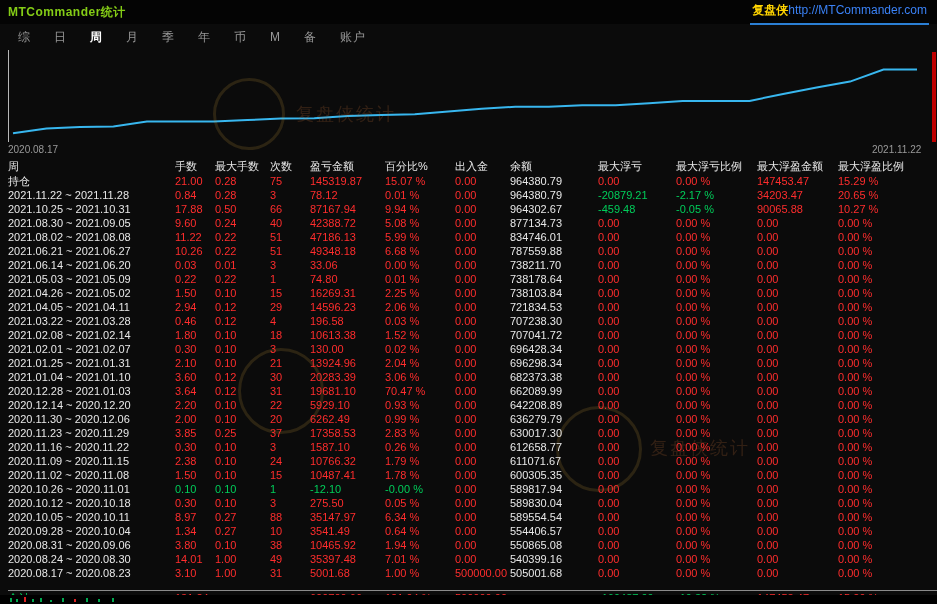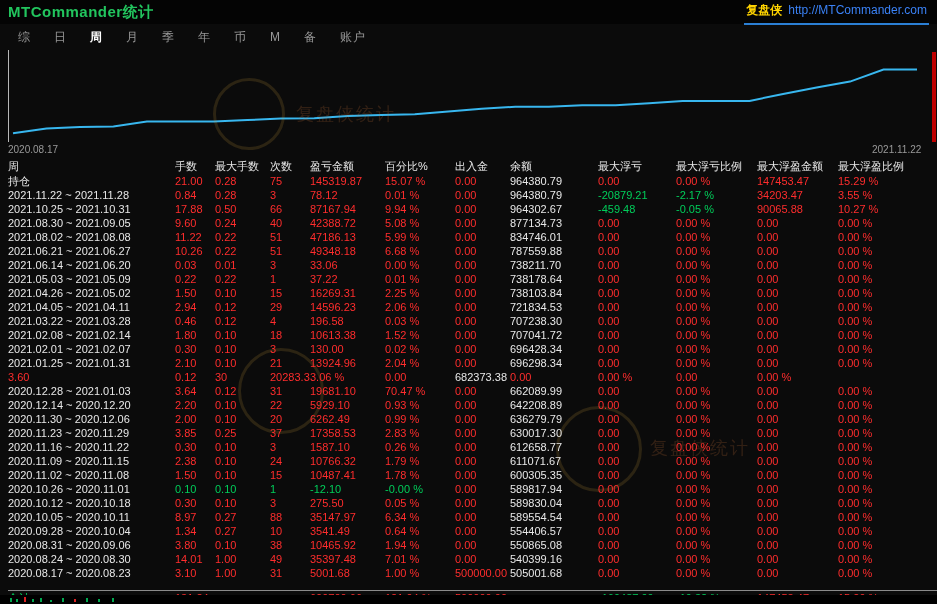--- a/index.html
+++ b/index.html
@@ -2,22 +2,22 @@
 <html><head>
 <meta charset="utf-8">
 <style>
   *{margin:0;padding:0;box-sizing:border-box}
   html,body{background:#000}
   body{width:937px;height:604px;font-family:"Liberation Sans","DejaVu Sans",sans-serif;overflow:hidden}
   .app{position:relative;width:937px;height:604px;background:#0b0b0b;font-size:11px;color:#ddd}
 
   
   .titlebar{position:absolute;top:0;left:0;right:0;height:24px;display:flex;justify-content:space-between;align-items:center;padding:0 8px;background:#040404}
-  .app-title{color:#22c55e;font-size:15px;font-weight:bold;letter-spacing:.5px}
-  .brand-wrap{display:flex;gap:6px;align-items:center;border-bottom:2px solid #2b7fd4;padding:2px 2px 4px 2px}
+  .app-title{color:#84cc16;font-size:12px;font-weight:bold;letter-spacing:.5px}
+  .brand-wrap{display:flex;align-items:center;border-bottom:2px solid #2b7fd4;padding:2px 2px 4px 2px}
   .brand-name{color:#ffd400;font-size:12px;font-weight:bold}
   .brand-url{color:#3b82f6;font-size:12px}
 
   
   .menubar{position:absolute;top:26px;left:0;right:0;height:22px;display:flex;align-items:center;padding-left:18px}
   .menu-item{color:#989898;font-size:12px;margin-right:23px;letter-spacing:1px;cursor:default}
   .menu-item.sel{color:#ffffff;font-weight:bold}
 
   
   .chart-panel{position:absolute;top:50px;left:8px;width:921px;height:92px;border-left:1px solid #b8b8b8}
@@ -124,21 +124,21 @@
           <span class="c-r">0.84</span>
           <span class="c-r">0.28</span>
           <span class="c-r">3</span>
           <span class="c-r">78.12</span>
           <span class="c-r">0.01 %</span>
           <span class="c-r">0.00</span>
           <span class="c-w">964380.79</span>
           <span class="c-g">-20879.21</span>
           <span class="c-g">-2.17 %</span>
           <span class="c-r">34203.47</span>
-          <span class="c-r">3.55 %</span>
+          <span class="c-r">20.65 %</span>
         </div>
         <div class="row">
           <span class="c-w">2021.10.25 ~ 2021.10.31</span>
           <span class="c-r">17.88</span>
           <span class="c-r">0.50</span>
           <span class="c-r">66</span>
           <span class="c-r">87167.94</span>
           <span class="c-r">9.94 %</span>
           <span class="c-r">0.00</span>
           <span class="c-w">964302.67</span>
@@ -201,21 +201,21 @@
           <span class="c-r">0.00</span>
           <span class="c-r">0.00 %</span>
           <span class="c-r">0.00</span>
           <span class="c-r">0.00 %</span>
         </div>
         <div class="row">
           <span class="c-w">2021.05.03 ~ 2021.05.09</span>
           <span class="c-r">0.22</span>
           <span class="c-r">0.22</span>
           <span class="c-r">1</span>
-          <span class="c-r">37.22</span>
+          <span class="c-r">74.80</span>
           <span class="c-r">0.01 %</span>
           <span class="c-r">0.00</span>
           <span class="c-w">738178.64</span>
           <span class="c-r">0.00</span>
           <span class="c-r">0.00 %</span>
           <span class="c-r">0.00</span>
           <span class="c-r">0.00 %</span>
         </div>
         <div class="row">
           <span class="c-w">2021.04.26 ~ 2021.05.02</span>
@@ -295,20 +295,21 @@
           <span class="c-r">13924.96</span>
           <span class="c-r">2.04 %</span>
           <span class="c-r">0.00</span>
           <span class="c-w">696298.34</span>
           <span class="c-r">0.00</span>
           <span class="c-r">0.00 %</span>
           <span class="c-r">0.00</span>
           <span class="c-r">0.00 %</span>
         </div>
         <div class="row">
+          <span class="c-w">2021.01.04 ~ 2021.01.10</span>
           <span class="c-r">3.60</span>
           <span class="c-r">0.12</span>
           <span class="c-r">30</span>
           <span class="c-r">20283.39</span>
           <span class="c-r">3.06 %</span>
           <span class="c-r">0.00</span>
           <span class="c-w">682373.38</span>
           <span class="c-r">0.00</span>
           <span class="c-r">0.00 %</span>
           <span class="c-r">0.00</span>

